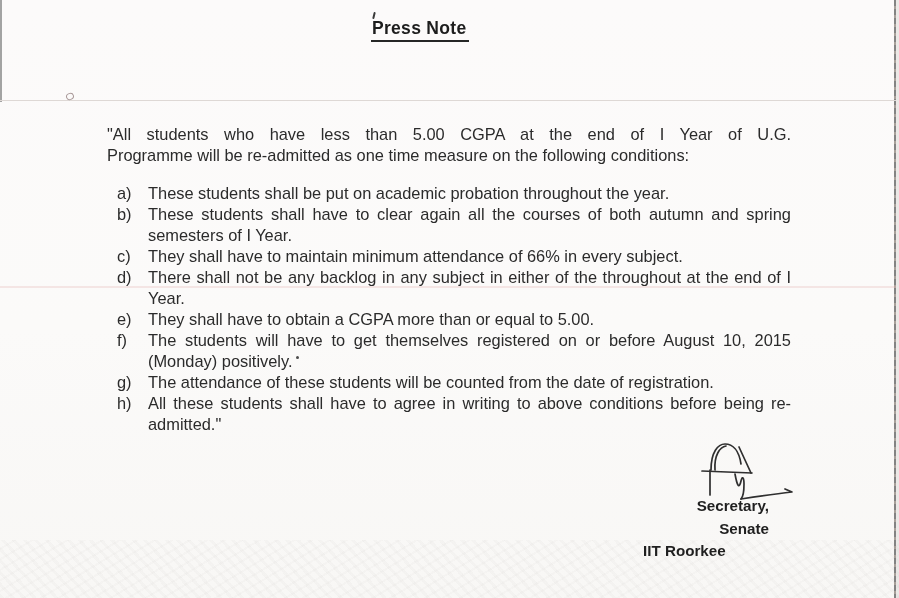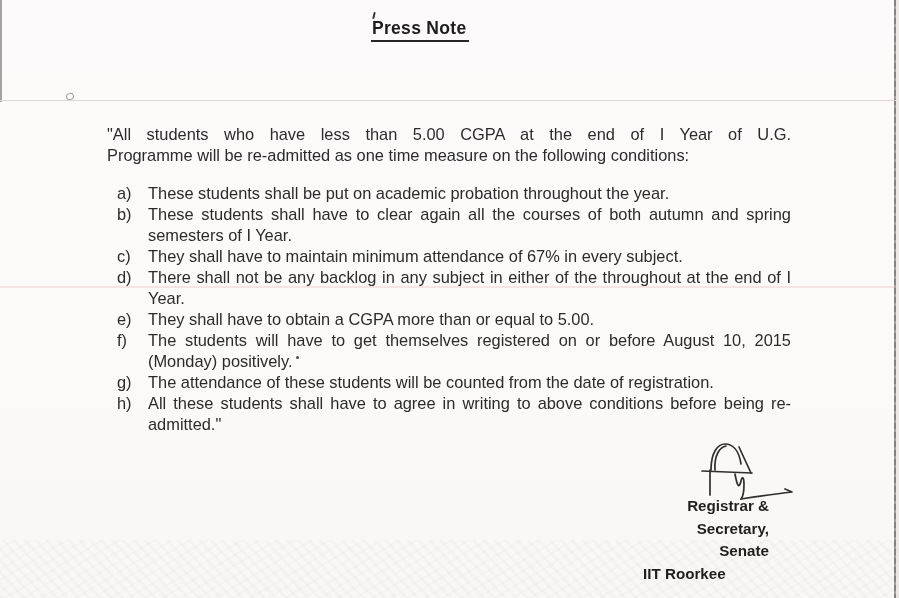--- a/index.html
+++ b/index.html
@@ -121,21 +121,21 @@
     <div class="cond">
       <span class="cond-lbl">a)</span>
       <span class="cond-txt">These students shall be put on academic probation throughout the year.</span>
     </div>
     <div class="cond">
       <span class="cond-lbl">b)</span>
       <span class="cond-txt">These students shall have to clear again all the courses of both autumn and spring semesters of I Year.</span>
     </div>
     <div class="cond">
       <span class="cond-lbl">c)</span>
-      <span class="cond-txt">They shall have to maintain minimum attendance of 67% in every subject.</span>
+      <span class="cond-txt">They shall have to maintain minimum attendance of 66% in every subject.</span>
     </div>
     <div class="cond">
       <span class="cond-lbl">d)</span>
       <span class="cond-txt">There shall not be any backlog in any subject in either of the throughout at the end of I Year.</span>
     </div>
     <div class="cond">
       <span class="cond-lbl">e)</span>
       <span class="cond-txt">They shall have to obtain a CGPA more than or equal to 5.00.</span>
     </div>
     <div class="cond">
@@ -156,18 +156,17 @@
     <path d="M17,29 C17,11 24,3 31,3 C39,3 45,10 47,23"></path>
     <path d="M21,29 C20,14 26,6 32,5"></path>
     <path d="M45,6 L57,32"></path>
     <path d="M8,30 L58,32"></path>
     <path d="M16,29 L16,54"></path>
     <path d="M41,33 C43,44 45,49 47,40 C48,35 50,36 50,43 C50,50 49,56 47,58"></path>
     <path d="M47,58 C60,56 80,53 98,51 L91,48"></path>
   </svg>
 
   <div class="sig-block">
-    <div class="sig-bold">Registrar &amp;</div>
     <div class="sig-bold">Secretary, Senate</div>
     <div class="sig-last">IIT Roorkee</div>
   </div>
 
 </div>
 
 </body></html>

